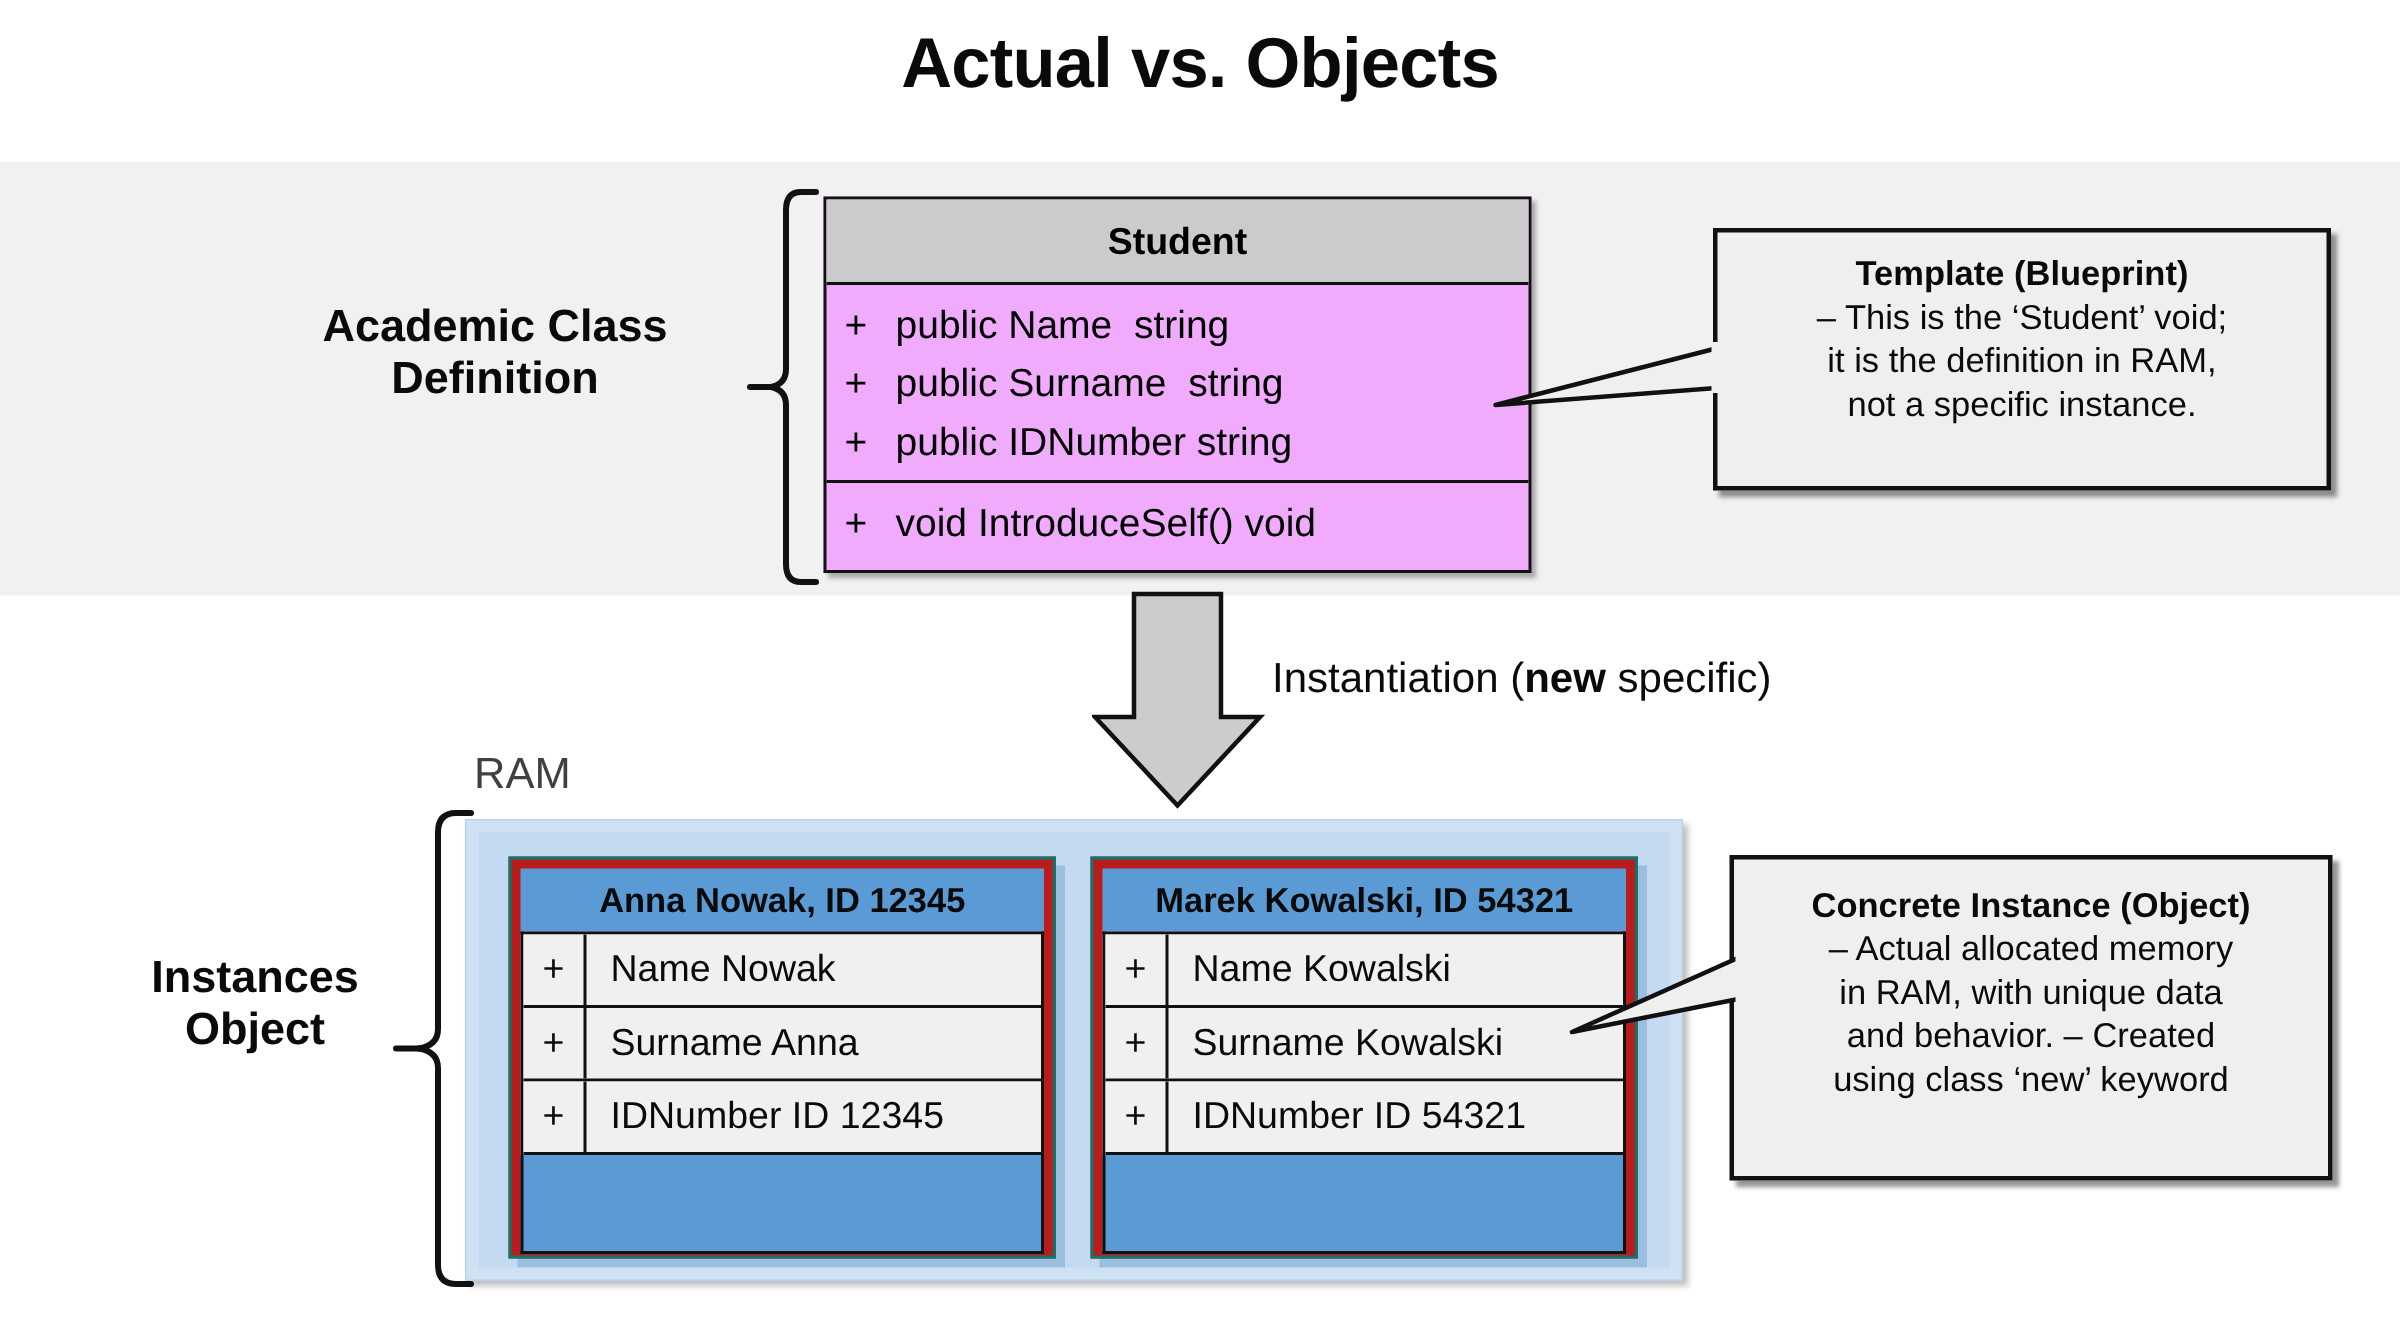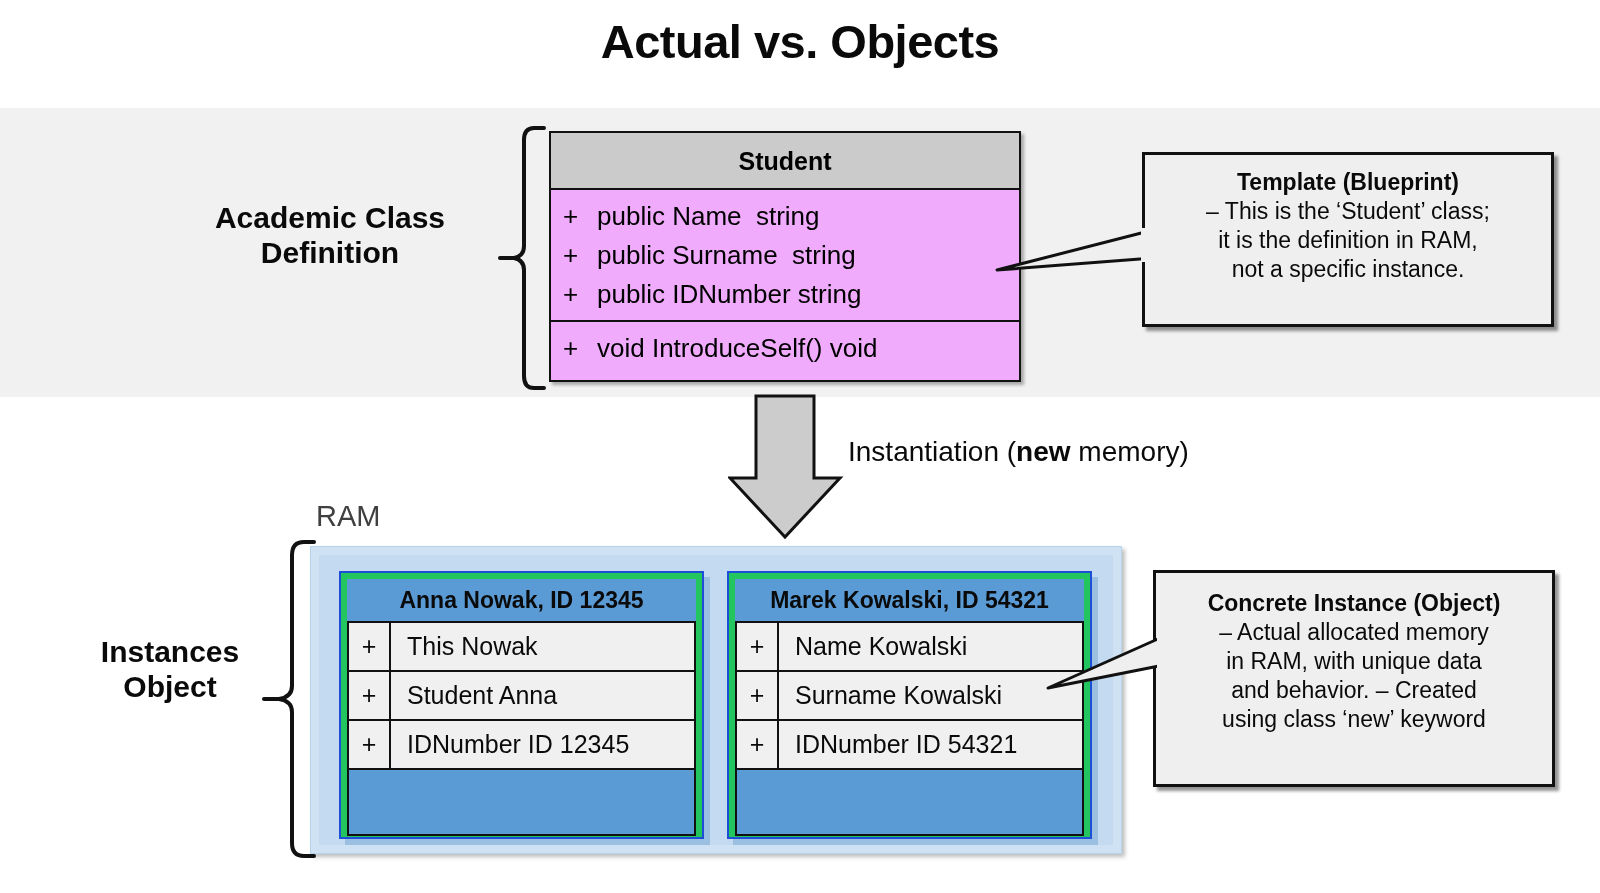--- a/index.html
+++ b/index.html
@@ -90,21 +90,21 @@
   }
   .obj-wrap{position:absolute;top:16px;height:268px;}
   #obj-0{left:20px;width:365px;}
   #obj-1{left:408px;width:365px;}
   .obj-shadow{
     position:absolute;left:6px;top:6px;right:-6px;bottom:-6px;
     background:#7aa9d6;opacity:.55;
   }
   .obj-box{
     position:absolute;left:0;top:0;width:100%;height:100%;
-    background:#22c55e;border:2px solid #1d4ed8;box-sizing:border-box;
+    background:#b91c1c;border:2px solid #0f766e;box-sizing:border-box;
     padding:6px;
   }
   .obj-header{
     height:42px;line-height:42px;text-align:center;
     font-size:23px;font-weight:bold;color:#0a0a0a;background:#5b9bd5;
   }
   .obj-rows{border:2px solid #111;border-bottom:none;background:#f0f0f0;box-sizing:border-box;}
   .obj-row{
     display:flex;height:49px;align-items:center;
     border-bottom:2px solid #111;background:#f0f0f0;box-sizing:border-box;
@@ -162,31 +162,31 @@
       </div>
     </div>
   </div>
 
   <svg class="tail" style="left:995px;top:226px;z-index:3;" width="160" height="58" viewBox="0 0 160 58">
     <polygon points="2,44 158,4 158,32" fill="#efefef" stroke="#111" stroke-width="3" stroke-linejoin="round"></polygon>
     <rect x="146" y="2" width="14" height="34" fill="#efefef" stroke="none"></rect>
   </svg>
   <div class="callout" id="callout-class">
     <div class="co-title">Template (Blueprint)</div>
-    <div class="co-body">– This is the ‘Student’ class;</div>
+    <div class="co-body">– This is the ‘Student’ void;</div>
     <div class="co-body">it is the definition in RAM,</div>
     <div class="co-body">not a specific instance.</div>
   </div>
 
   <div class="arrow-wrap">
     <svg width="116" height="146" viewBox="0 0 116 146">
       <polygon points="28,2 86,2 86,84 112,84 57,143 2,84 28,84" fill="#cccccc" stroke="#111" stroke-width="3" stroke-linejoin="miter"></polygon>
     </svg>
   </div>
-  <div class="inst-text"><span>Instantiation (</span><b>new</b><span> memory)</span></div>
+  <div class="inst-text"><span>Instantiation (</span><b>new</b><span> specific)</span></div>
 
   <div class="sec-label" id="label-objects">
     <div>Instances</div>
     <div>Object</div>
   </div>
 
   <svg class="brace" style="left:262px;top:538px;" width="60" height="322" viewBox="0 0 60 322">
     <path d="M52 4 H42 Q30 4 30 17 V148 Q30 159 17 161 Q30 163 30 174 V305 Q30 318 42 318 H52" fill="none" stroke="#111" stroke-width="4" stroke-linecap="round" stroke-linejoin="round"></path>
     <path d="M17 161 H2" fill="none" stroke="#111" stroke-width="4" stroke-linecap="round"></path>
   </svg>
@@ -196,25 +196,25 @@
   <div class="ram-outer">
     <div class="ram-inner">
 
       <div class="obj-wrap" id="obj-0">
         <div class="obj-shadow"></div>
         <div class="obj-box">
           <div class="obj-header">Anna Nowak, ID 12345</div>
           <div class="obj-rows">
             <div class="obj-row">
               <span class="obj-vis">+</span>
-              <span class="obj-name">This Nowak</span>
-            </div>
-            <div class="obj-row">
-              <span class="obj-vis">+</span>
-              <span class="obj-name">Student Anna</span>
+              <span class="obj-name">Name Nowak</span>
+            </div>
+            <div class="obj-row">
+              <span class="obj-vis">+</span>
+              <span class="obj-name">Surname Anna</span>
             </div>
             <div class="obj-row">
               <span class="obj-vis">+</span>
               <span class="obj-name">IDNumber ID 12345</span>
             </div>
           </div>
           <div class="obj-footer"></div>
         </div>
       </div>
 

